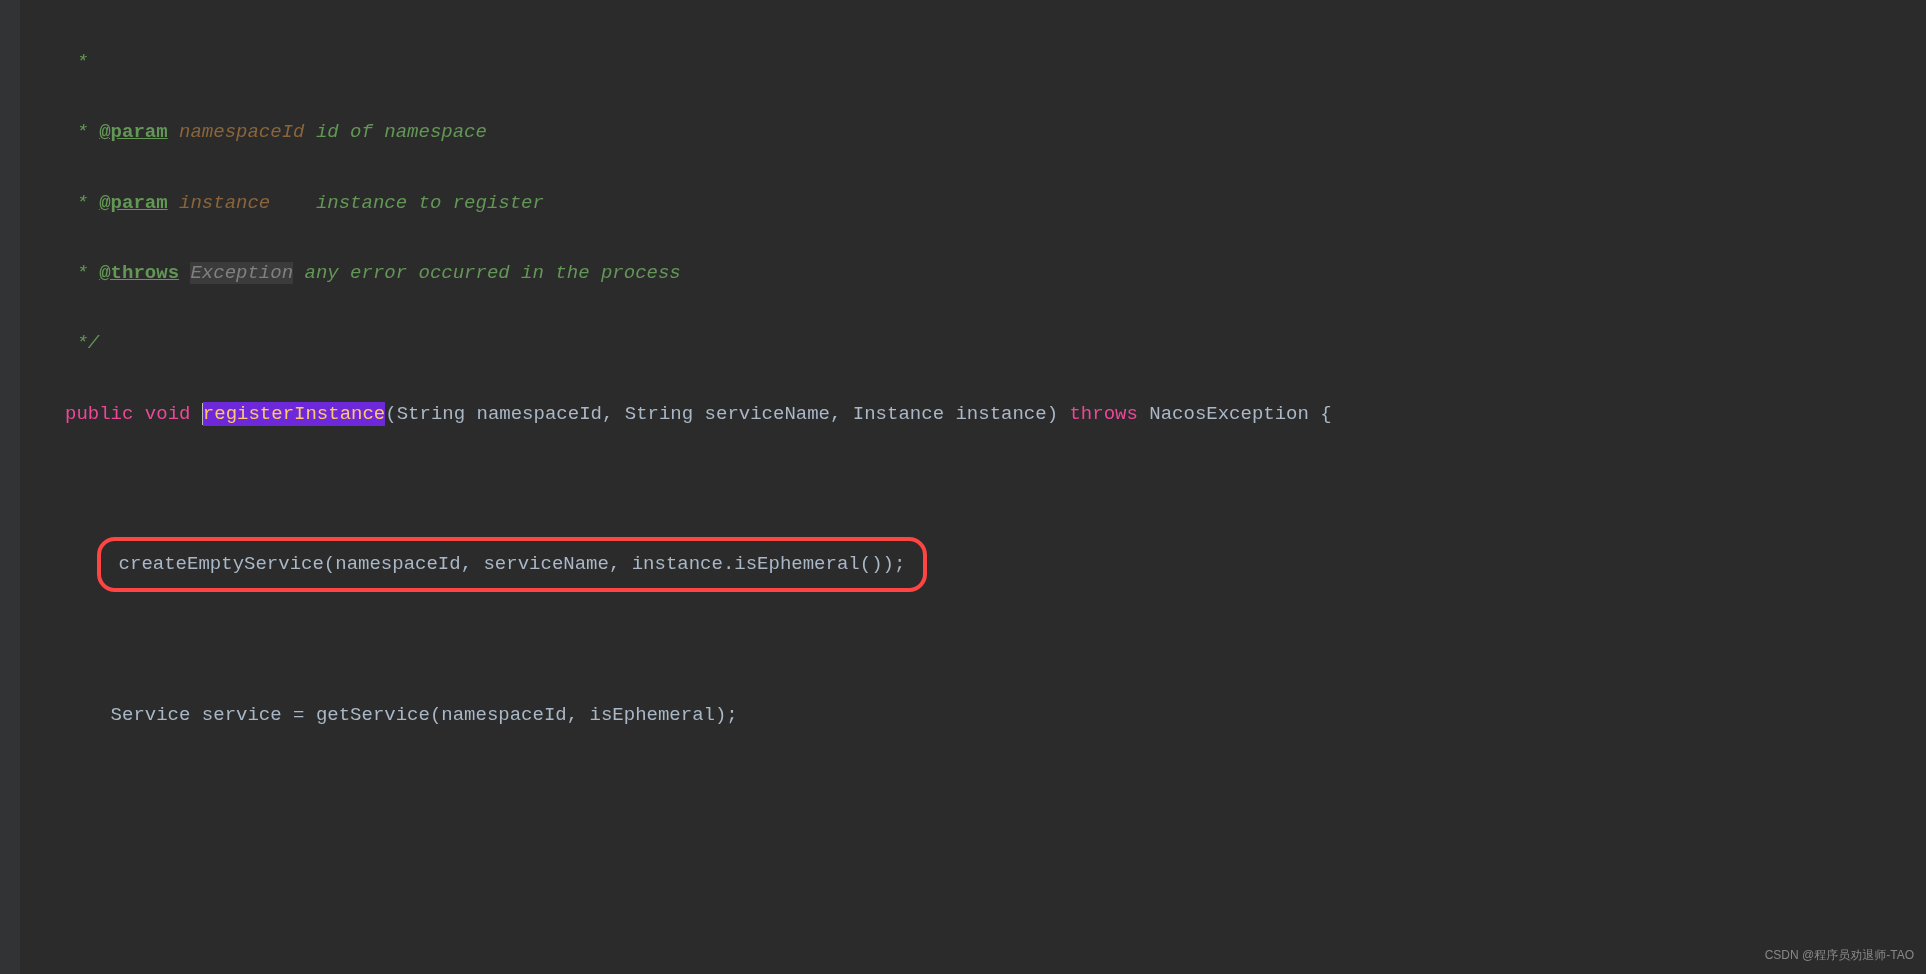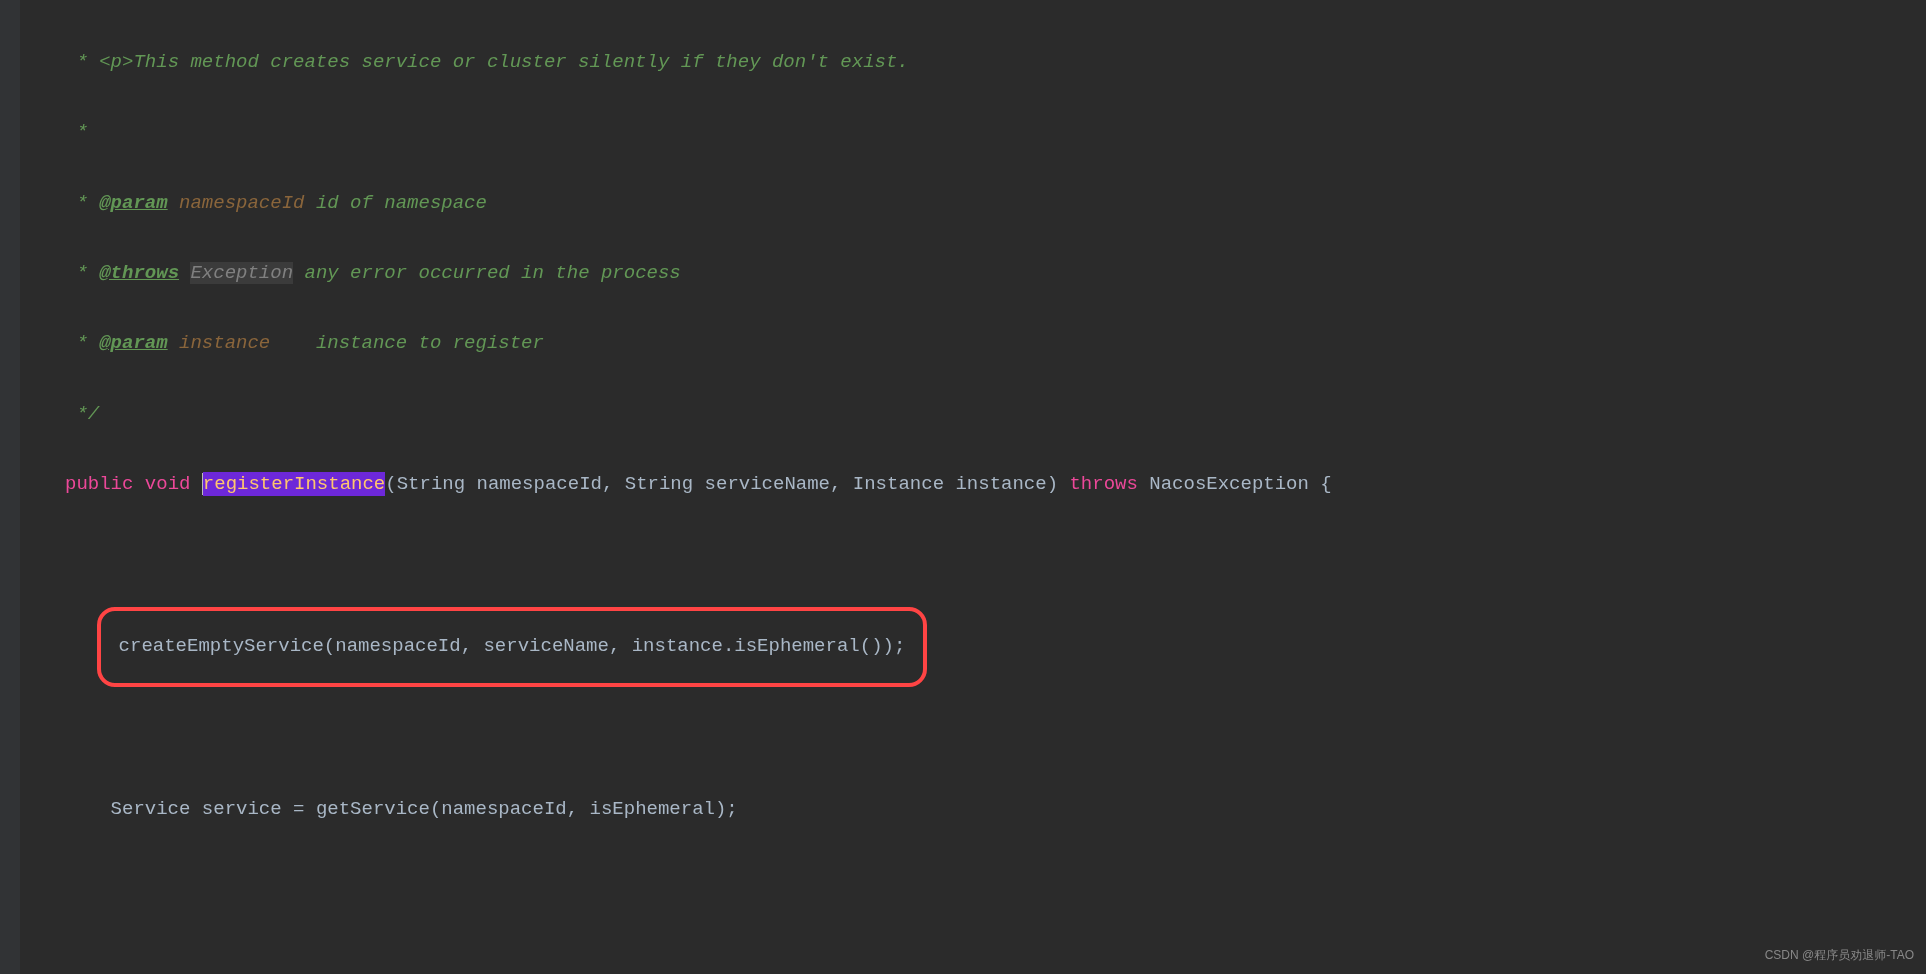--- a/index.html
+++ b/index.html
@@ -28,34 +28,34 @@
       width: 20px;
       height: 100%;
       background-color: #313335;
     }
     .line {
       display: block;
       padding-left: 50px;
     }
     .comment-star { color: #629755; font-style: italic; }
     .comment-text { color: #629755; font-style: italic; }
-    .comment-tag { color: #629755; font-style: italic; font-weight: bold; text-decoration: underline; margin-top: 20px; }
+    .comment-tag { color: #629755; font-weight: bold; text-decoration: underline; margin-top: 20px; }
     .comment-param-name { color: #8a653b; font-style: italic; }
     .comment-exception { color: #808080; background-color: #3b3b3b; font-style: italic; }
     .keyword { color: #ec4899; }
     .type { color: #a9b7c6; }
     .method-name { color: #ffc66d; }
     .method-call { color: #a9b7c6; }
     .param-name { color: #a9b7c6; }
     .operator { color: #a9b7c6; }
     .paren { color: #a9b7c6; }
     .highlight-box {
       border: 4px solid #ff4444;
       border-radius: 18px;
-      padding: 18px 18px;
+      padding: 6px 18px;
       display: inline-block;
       margin-left: -14px;
     }
     .method-highlight {
       background-color: #6d28d9;
       padding: 1px 0;
     }
     .watermark {
       position: fixed;
       bottom: 8px;
@@ -67,25 +67,24 @@
     .cursor-mark {
       border-left: 1px solid #bbbbbb;
     }
   </style>
 </head>
 <body>
 
 <div class="gutter"></div>
 
 <div class="editor">
-<span class="line"><span class="comment-star"> *</span> <span class="comment-text">&lt;p&gt;</span><span class="comment-text">This method creates service or cluster silently if they don't exist.</span></span>
 <span class="line"><span class="comment-star"> *</span></span>
 <span class="line"><span class="comment-star"> *</span> <span class="comment-tag">@param</span> <span class="comment-param-name">namespaceId</span> <span class="comment-text">id of namespace</span></span>
+<span class="line"><span class="comment-star"> *</span> <span class="comment-tag">@param</span> <span class="comment-param-name">instance</span> <span class="comment-text">   instance to register</span></span>
 <span class="line"><span class="comment-star"> *</span> <span class="comment-tag">@throws</span> <span class="comment-exception">Exception</span> <span class="comment-text">any error occurred in the process</span></span>
-<span class="line"><span class="comment-star"> *</span> <span class="comment-tag">@param</span> <span class="comment-param-name">instance</span> <span class="comment-text">   instance to register</span></span>
 <span class="line"><span class="comment-star"> */</span></span>
 <span class="line"><span class="keyword">public</span> <span class="keyword">void</span> <span class="cursor-mark"></span><span class="method-name method-highlight">registerInstance</span><span class="paren">(</span><span class="type">String</span> <span class="param-name">namespaceId</span><span class="paren">, </span><span class="type">String</span> <span class="param-name">serviceName</span><span class="paren">, </span><span class="type">Instance</span> <span class="param-name">instance</span><span class="paren">) </span><span class="keyword">throws</span> <span class="type">NacosException</span> <span class="paren">{</span></span>
 <span class="line"> </span>
 <span class="line">    <span class="highlight-box"><span class="method-call">createEmptyService(namespaceId, serviceName, instance.isEphemeral());</span></span></span>
 <span class="line"> </span>
 <span class="line">    <span class="type">Service</span> <span class="param-name">service</span> <span class="operator">=</span> <span class="method-call">getService(namespaceId, isEphemeral);</span></span>
 <span class="line"> </span>
 
 
 

